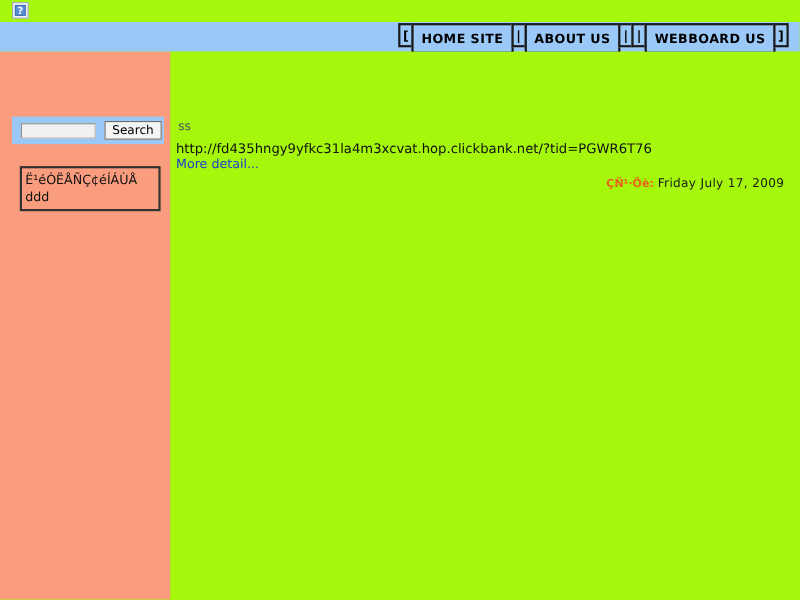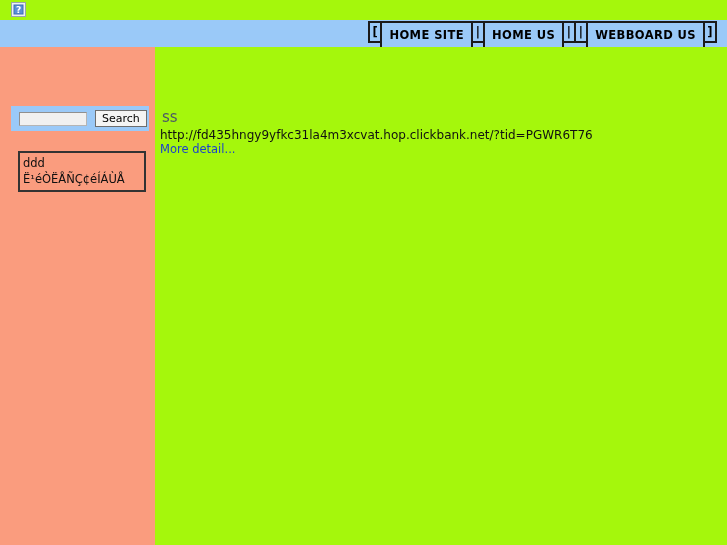--- a/index.html
+++ b/index.html
@@ -155,21 +155,21 @@
     flex: 1;
     background: #a5f70c;
     position: relative;
     padding: 0;
   }
   .post-title {
     position: absolute;
     left: 7px;
     top: 61px;
     font-family: "DejaVu Sans", "Liberation Sans", sans-serif;
-    font-size: 15px;
+    font-size: 11px;
     color: #4c5a66;
     font-weight: normal;
     margin: 0;
     text-align: right;
   }
   .post-url {
     position: absolute;
     left: 5px;
     top: 81px;
     font-family: "DejaVu Sans", "Liberation Sans", sans-serif;
@@ -218,43 +218,47 @@
       <text x="6.5" y="10" font-family="DejaVu Sans, sans-serif" font-size="9" font-weight="bold" fill="#ffffff" text-anchor="middle">?</text>
     </svg>
   </span>
 </div>
 
 <div class="navband">
   <div class="nav">
     <span class="nav-sep">[</span>
     <a class="nav-item" href="#">HOME SITE</a>
     <span class="nav-sep">|</span>
-    <a class="nav-item" href="#">HOME US</a>
+    <a class="nav-item" href="#">ABOUT US</a>
     <span class="nav-sep">|</span>
     <span class="nav-sep">|</span>
     <a class="nav-item" href="#">WEBBOARD US</a>
     <span class="nav-sep">]</span>
   </div>
 </div>
 
 <div class="columns">
 
   <div class="sidebar">
     <span class="sidebar-dot"></span>
 
     <div class="search-wrap">
       <input class="search-input" type="text" placeholder="" style="">
       <button class="search-btn" type="button">Search</button>
     </div>
 
     <div class="sidebar-box">
+      <span class="sidebar-box-line">Ë¹éÒËÅÑÇ¢éÍÁÙÅ</span>
       <span class="sidebar-box-line">ddd</span>
-      <span class="sidebar-box-line">Ë¹éÒËÅÑÇ¢éÍÁÙÅ</span>
     </div>
   </div>
 
   <div class="main">
     <h1 class="post-title">ss</h1>
     <div class="post-url">http://fd435hngy9yfkc31la4m3xcvat.hop.clickbank.net/?tid=PGWR6T76</div>
     <a class="more-detail" href="#">More detail...</a>
 
+    <div class="date-row">
+      <span class="date-label">ÇÑ¹·Õè:</span>
+      <span class="date-value">Friday July 17, 2009</span>
+    </div>
   </div>
 </div>
 
 </body></html>

